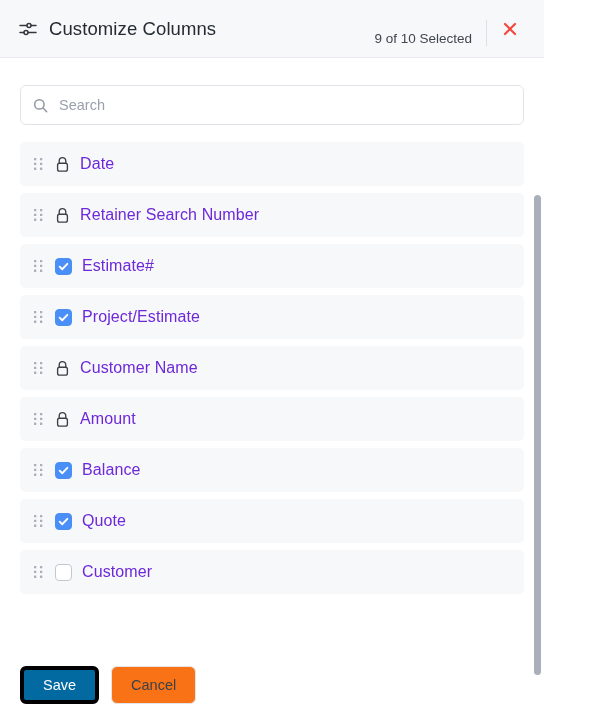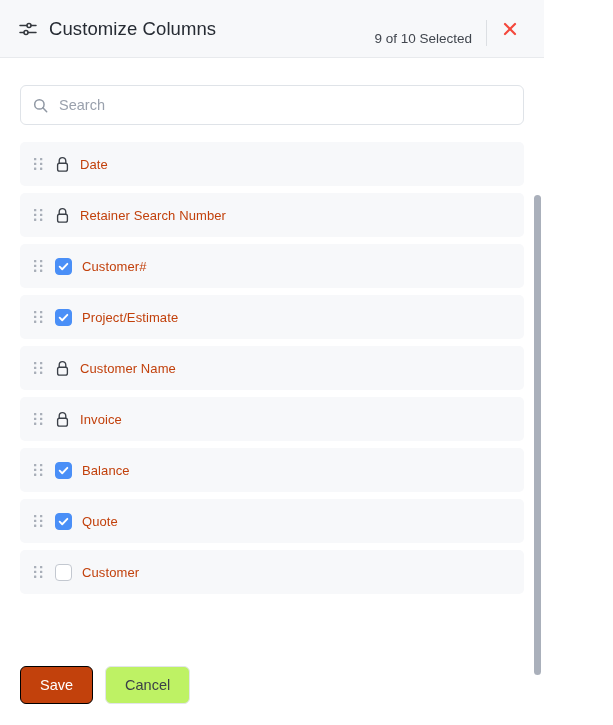--- a/index.html
+++ b/index.html
@@ -220,22 +220,22 @@
   }
 
   .check-glyph {
     width: 11px;
     height: 11px;
     display: block;
     color: #ffffff;
   }
 
   .item-label {
-    font-size: 13px;
-    color: #c2410c;
+    font-size: 16px;
+    color: #6d28d9;
     white-space: nowrap;
     letter-spacing: 0.1px;
   }
 
   
   .scrollbar-track {
     position: absolute;
     right: 3px;
     top: 137px;
     width: 7px;
@@ -272,27 +272,27 @@
     cursor: pointer;
     height: 38px;
     padding: 0 19px;
     display: inline-flex;
     align-items: center;
     justify-content: center;
     white-space: nowrap;
   }
 
   .btn-save {
-    background: #c2410c;
-    border: 1px solid #000000;
+    background: #0369a1;
+    border: 4px solid #000000;
     color: #ffffff;
   }
 
   .btn-cancel {
-    background: #bef264;
+    background: #f97316;
     border: 1px solid #e2e5e9;
     color: #3b4048;
   }
 </style>
 </head>
 <body>
 
 <div class="dialog">
 
   <div class="header">
@@ -387,21 +387,21 @@
                 <rect x="7" y="6.8" width="2.3" height="2.3" rx="0.3"></rect>
                 <rect x="1" y="11.6" width="2.3" height="2.3" rx="0.3"></rect>
                 <rect x="7" y="11.6" width="2.3" height="2.3" rx="0.3"></rect>
               </svg>
             </span>
             <span class="checkbox checked">
               <svg class="check-glyph" viewBox="0 0 12 12" fill="none" stroke="currentColor" stroke-width="2" stroke-linecap="round" stroke-linejoin="round">
                 <polyline points="1.8,6.2 4.6,9 10.2,3.1"></polyline>
               </svg>
             </span>
-            <span class="item-label">Customer#</span>
+            <span class="item-label">Estimate#</span>
           </div>
           <div class="list-item">
             <span>
               <svg class="drag-handle" viewBox="0 0 12 16" fill="currentColor">
                 <rect x="1" y="2" width="2.3" height="2.3" rx="0.3"></rect>
                 <rect x="7" y="2" width="2.3" height="2.3" rx="0.3"></rect>
                 <rect x="1" y="6.8" width="2.3" height="2.3" rx="0.3"></rect>
                 <rect x="7" y="6.8" width="2.3" height="2.3" rx="0.3"></rect>
                 <rect x="1" y="11.6" width="2.3" height="2.3" rx="0.3"></rect>
                 <rect x="7" y="11.6" width="2.3" height="2.3" rx="0.3"></rect>
@@ -443,21 +443,21 @@
                 <rect x="1" y="11.6" width="2.3" height="2.3" rx="0.3"></rect>
                 <rect x="7" y="11.6" width="2.3" height="2.3" rx="0.3"></rect>
               </svg>
             </span>
             <span>
               <svg class="lock-icon" viewBox="0 0 15 17" fill="none" stroke="currentColor" stroke-width="1.35" stroke-linejoin="round">
                 <path d="M4.2 7.2V4.9a3.3 3.3 0 0 1 6.6 0v2.3"></path>
                 <rect x="2.6" y="7.2" width="9.8" height="7.9" rx="1.9"></rect>
               </svg>
             </span>
-            <span class="item-label">Invoice</span>
+            <span class="item-label">Amount</span>
           </div>
           <div class="list-item">
             <span>
               <svg class="drag-handle" viewBox="0 0 12 16" fill="currentColor">
                 <rect x="1" y="2" width="2.3" height="2.3" rx="0.3"></rect>
                 <rect x="7" y="2" width="2.3" height="2.3" rx="0.3"></rect>
                 <rect x="1" y="6.8" width="2.3" height="2.3" rx="0.3"></rect>
                 <rect x="7" y="6.8" width="2.3" height="2.3" rx="0.3"></rect>
                 <rect x="1" y="11.6" width="2.3" height="2.3" rx="0.3"></rect>
                 <rect x="7" y="11.6" width="2.3" height="2.3" rx="0.3"></rect>

